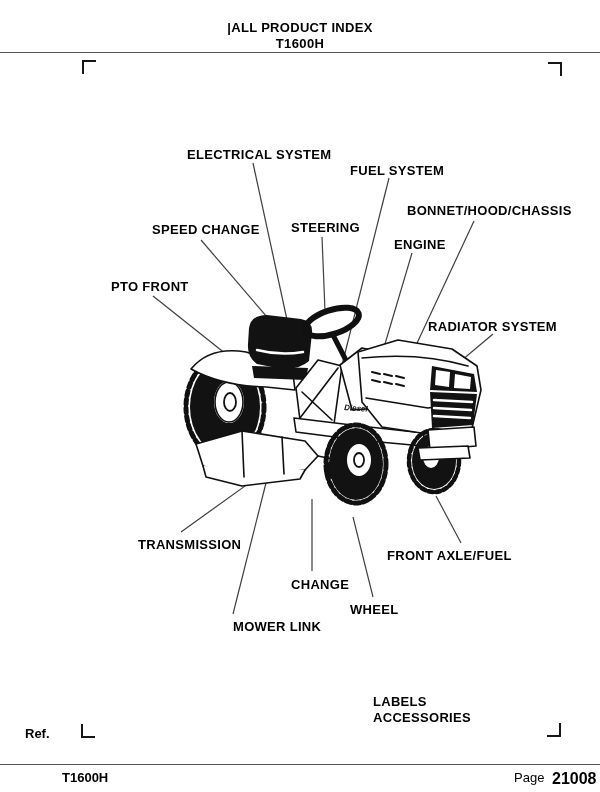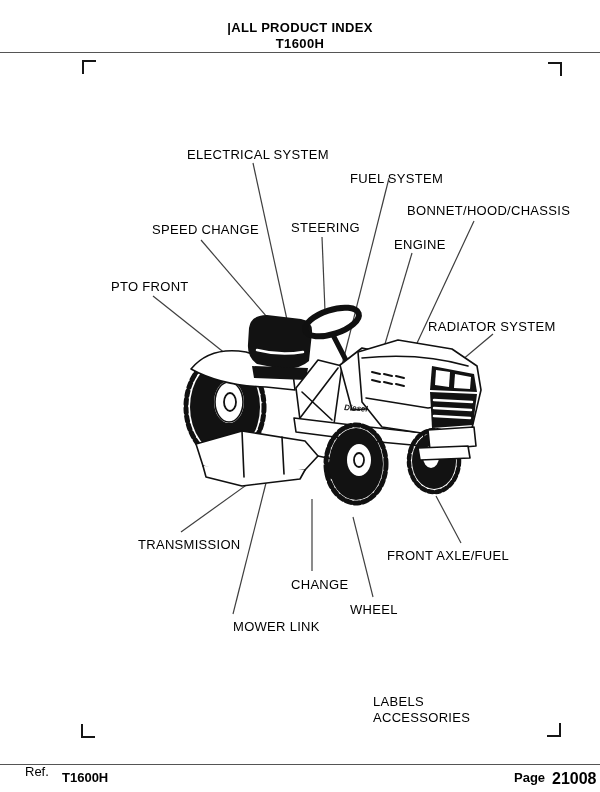--- a/index.html
+++ b/index.html
@@ -9,26 +9,26 @@
     overflow:hidden;
   }
   .hdr-line1{position:absolute;left:0;top:20px;width:600px;text-align:center;
     font-size:13px;font-weight:bold;letter-spacing:.3px;}
   .hdr-line2{position:absolute;left:0;top:36px;width:600px;text-align:center;
     font-size:13px;font-weight:bold;letter-spacing:.4px;}
   .rule{position:absolute;left:0;width:600px;height:0;border-top:1.5px solid #555;}
   .rule-top{top:52px;}
   .rule-bottom{top:764px;}
   
-  .ftr-ref-label{position:absolute;left:25px;top:764px;font-size:13px;font-weight:normal;}
+  .ftr-ref-label{position:absolute;left:25px;top:726px;font-size:13px;font-weight:bold;}
   .ftr-ref-value{position:absolute;left:62px;top:770px;font-size:13px;font-weight:bold;}
-  .ftr-page-label{position:absolute;left:514px;top:770px;font-size:13px;font-weight:bold;}
+  .ftr-page-label{position:absolute;left:514px;top:770px;font-size:13px;font-weight:normal;}
   .ftr-page-value{position:absolute;left:552px;top:770px;font-size:16px;font-weight:bold;}
   
-  .lbl{position:absolute;font-size:13px;font-weight:normal;letter-spacing:.3px;
+  .lbl{position:absolute;font-size:13px;font-weight:bold;letter-spacing:.3px;
     white-space:nowrap;line-height:1;color:#000;cursor:default;}
   
   #art{position:absolute;left:0;top:0;}
 </style>
 </head>
 <body>
 
 <div class="hdr-line1">|ALL PRODUCT INDEX</div>
 <div class="hdr-line2">T1600H</div>
 <div class="rule rule-top"></div>
@@ -127,21 +127,21 @@
     <g>
       <ellipse cx="356" cy="464" rx="30" ry="39" stroke-width="5" stroke-dasharray="5 3.5"></ellipse>
       <ellipse cx="356" cy="464" rx="27" ry="36" fill="#121212" stroke="none"></ellipse>
       <ellipse cx="359" cy="460" rx="12" ry="16" fill="#ffffff" stroke="none"></ellipse>
       <ellipse cx="359" cy="460" rx="5" ry="7" stroke-width="1.8"></ellipse>
     </g>
   </g>
 </svg>
 
 <div class="lbl" style="left:187px;top:148px;">ELECTRICAL SYSTEM</div>
-<div class="lbl" style="left:350px;top:164px;margin-top:8px;">FUEL SYSTEM</div>
+<div class="lbl" style="left:350px;top:164px;">FUEL SYSTEM</div>
 <div class="lbl" style="left:407px;top:204px;">BONNET/HOOD/CHASSIS</div>
 <div class="lbl" style="left:152px;top:223px;">SPEED CHANGE</div>
 <div class="lbl" style="left:291px;top:221px;">STEERING</div>
 <div class="lbl" style="left:394px;top:238px;">ENGINE</div>
 <div class="lbl" style="left:111px;top:280px;">PTO FRONT</div>
 <div class="lbl" style="left:428px;top:320px;">RADIATOR SYSTEM</div>
 <div class="lbl" style="left:138px;top:538px;">TRANSMISSION</div>
 <div class="lbl" style="left:387px;top:549px;">FRONT AXLE/FUEL</div>
 <div class="lbl" style="left:291px;top:578px;">CHANGE</div>
 <div class="lbl" style="left:350px;top:603px;">WHEEL</div>

